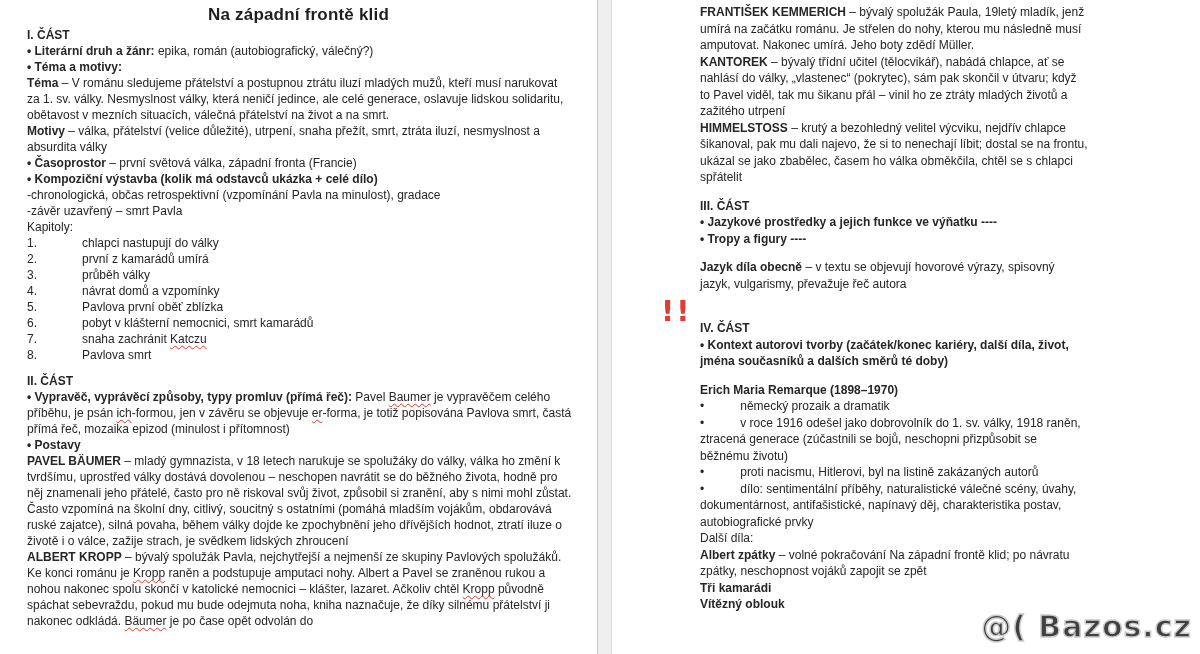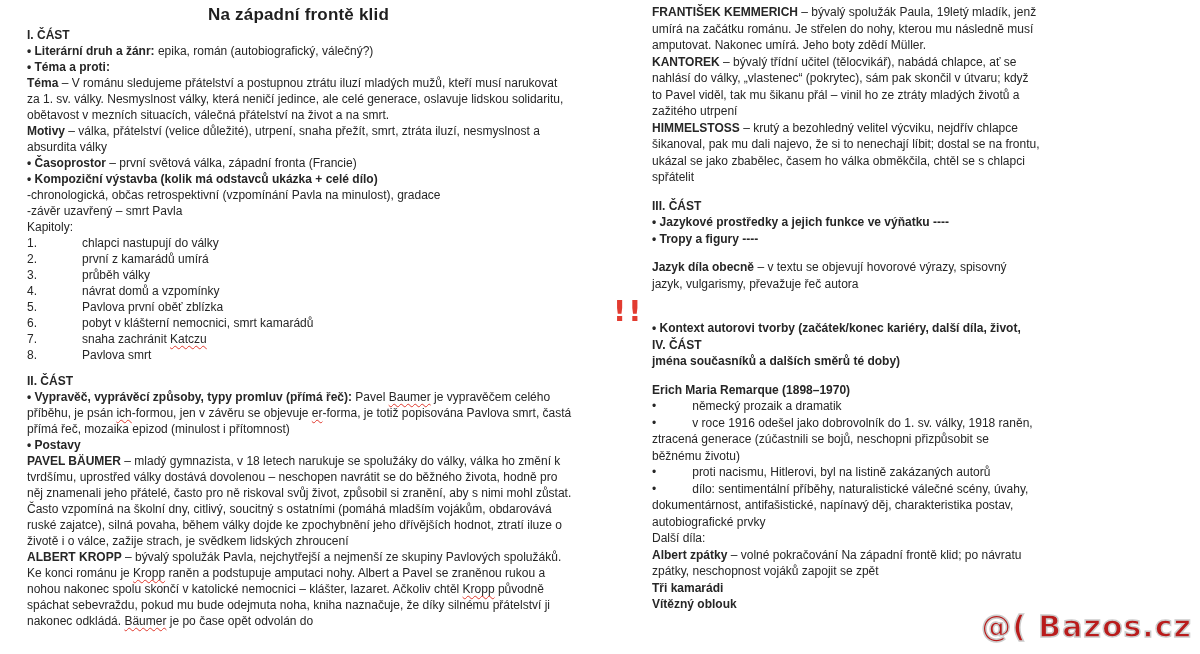--- a/index.html
+++ b/index.html
@@ -7,21 +7,21 @@
     width: 1200px; height: 654px; overflow: hidden;
     background: #ffffff;
     font-family: "Liberation Sans", sans-serif;
     color: #262626;
     -webkit-font-smoothing: antialiased;
   }
   .canvas { position: relative; width: 1200px; height: 654px; background: #fff; }
 
   .page { position: absolute; top: 0; height: 654px; background: #fff; overflow: hidden; }
   .page-left  { left: 0; width: 597px; }
-  .page-right { left: 580px; width: 484px; }
+  .page-right { left: 628px; width: 484px; }
 
   .gutter {
     position: absolute; left: 597px; top: 0; width: 15px; height: 654px;
     background: var(--gutter-fill, #efefef);
     border-left: 1px solid var(--gutter-edge, #c9c9c9);
     border-right: 1px solid #dcdcdc;
     box-sizing: border-box;
   }
 
   .doc-title {
@@ -53,37 +53,37 @@
     color: var(--alert-red, #e23b30);
     font-family: "DejaVu Sans", sans-serif;
     font-weight: 800; font-size: 29px; line-height: 32px;
     letter-spacing: 2px;
   }
 
   .watermark {
     position: absolute; right: 8px; bottom: 2px;
     font-family: "DejaVu Sans", sans-serif;
     font-weight: bold; font-size: 30px; line-height: 50px;
-    color: #b91c1c;
+    color: #404040;
     -webkit-text-stroke: 1.5px var(--watermark-gray, #cccccc);
     letter-spacing: 1px;
     white-space: pre;
   }
 </style>
 </head>
 <body>
 
 <div class="canvas">
 
   <div class="page page-left">
     <div class="doc-title">Na západní frontě klid</div>
     <div class="content" id="left-content">
         <div class="line"><span class="bold">I. ČÁST</span></div>
         <div class="line"><span class="bold">• Literární druh a žánr:</span><span> epika, román (autobiografický, válečný?)</span></div>
-        <div class="line"><span class="bold">• Téma a proti:</span></div>
+        <div class="line"><span class="bold">• Téma a motivy:</span></div>
         <div class="line"><span class="bold">Téma</span><span> – V románu sledujeme přátelství a postupnou ztrátu iluzí mladých mužů, kteří musí narukovat za 1. sv. války. Nesmyslnost války, která neničí jedince, ale celé generace, oslavuje lidskou solidaritu, obětavost v mezních situacích, válečná přátelství na život a na smrt.</span></div>
         <div class="line"><span class="bold">Motivy</span><span> – válka, přátelství (velice důležité), utrpení, snaha přežít, smrt, ztráta iluzí, nesmyslnost a absurdita války</span></div>
         <div class="line"><span class="bold">• Časoprostor</span><span> – první světová válka, západní fronta (Francie)</span></div>
         <div class="line"><span class="bold">• Kompoziční výstavba (kolik má odstavců ukázka + celé dílo)</span></div>
         <div class="line"><span>-chronologická, občas retrospektivní (vzpomínání Pavla na minulost), gradace</span></div>
         <div class="line"><span>-závěr uzavřený – smrt Pavla</span></div>
         <div class="line"><span>Kapitoly:</span></div>
         <div class="line"><span class="num-label">1.</span><span>chlapci nastupují do války</span></div>
         <div class="line"><span class="num-label">2.</span><span>první z kamarádů umírá</span></div>
         <div class="line"><span class="num-label">3.</span><span>průběh války</span></div>
@@ -108,22 +108,22 @@
         <div class="line"><span class="bold">FRANTIŠEK KEMMERICH</span><span> – bývalý spolužák Paula, 19letý mladík, jenž umírá na začátku románu. Je střelen do nohy, kterou mu následně musí amputovat. Nakonec umírá. Jeho boty zdědí Müller.</span></div>
         <div class="line"><span class="bold">KANTOREK</span><span> – bývalý třídní učitel (tělocvikář), nabádá chlapce, ať se nahlásí do války, „vlastenec“ (pokrytec), sám pak skončil v útvaru; když to Pavel viděl, tak mu šikanu přál – vinil ho ze ztráty mladých životů a zažitého utrpení</span></div>
         <div class="line"><span class="bold">HIMMELSTOSS</span><span> – krutý a bezohledný velitel výcviku, nejdřív chlapce šikanoval, pak mu dali najevo, že si to nenechají líbit; dostal se na frontu, ukázal se jako zbabělec, časem ho válka obměkčila, chtěl se s chlapci spřátelit</span></div>
         <div class="gap-sm"></div>
         <div class="line"><span class="bold">III. ČÁST</span></div>
         <div class="line"><span class="bold">• Jazykové prostředky a jejich funkce ve výňatku ----</span></div>
         <div class="line"><span class="bold">• Tropy a figury ----</span></div>
         <div class="gap-sm"></div>
         <div class="line"><span class="bold">Jazyk díla obecně</span><span> – v textu se objevují hovorové výrazy, spisovný jazyk, vulgarismy, převažuje řeč autora</span></div>
         <div class="gap-lg"></div>
+        <div class="line"><span class="bold">IV. ČÁST</span></div>
         <div class="line"><span class="bold">• Kontext autorovi tvorby (začátek/konec kariéry, další díla, život,</span></div>
-        <div class="line"><span class="bold">IV. ČÁST</span></div>
         <div class="line"><span class="bold">jména současníků a dalších směrů té doby)</span></div>
         <div class="gap-sm"></div>
         <div class="line"><span class="bold">Erich Maria Remarque (1898–1970)</span></div>
         <div class="line"><span>•</span><span class="bullet-gap"></span><span>německý prozaik a dramatik</span></div>
         <div class="line"><span>•</span><span class="bullet-gap"></span><span>v roce 1916 odešel jako dobrovolník do 1. sv. války, 1918 raněn, ztracená generace (zúčastnili se bojů, neschopni přizpůsobit se běžnému životu)</span></div>
         <div class="line"><span>•</span><span class="bullet-gap"></span><span>proti nacismu, Hitlerovi, byl na listině zakázaných autorů</span></div>
         <div class="line"><span>•</span><span class="bullet-gap"></span><span>dílo: sentimentální příběhy, naturalistické válečné scény, úvahy, dokumentárnost, antifašistické, napínavý děj, charakteristika postav, autobiografické prvky</span></div>
         <div class="line"><span>Další díla:</span></div>
         <div class="line"><span class="bold">Albert zpátky</span><span> – volné pokračování Na západní frontě klid; po návratu zpátky, neschopnost vojáků zapojit se zpět</span></div>
         <div class="line"><span class="bold">Tři kamarádi</span></div>

